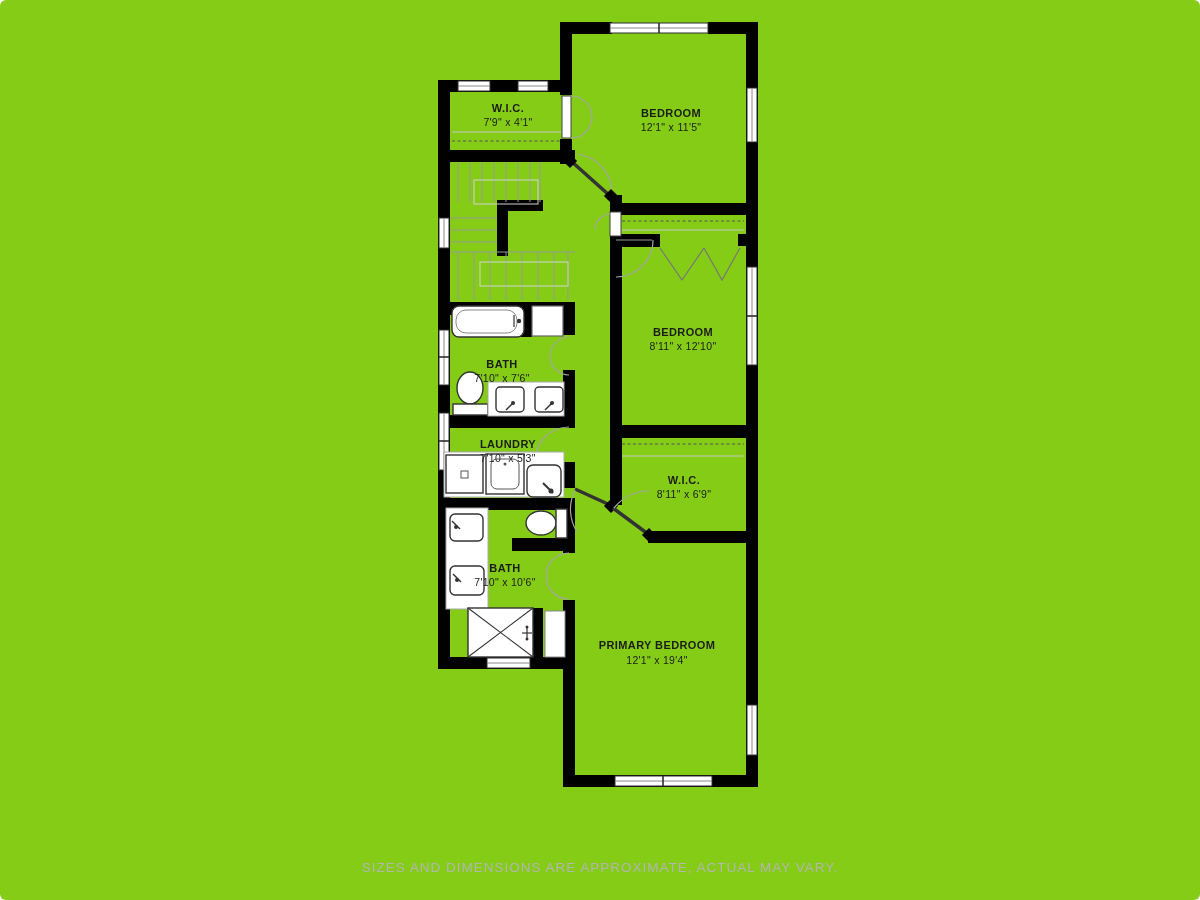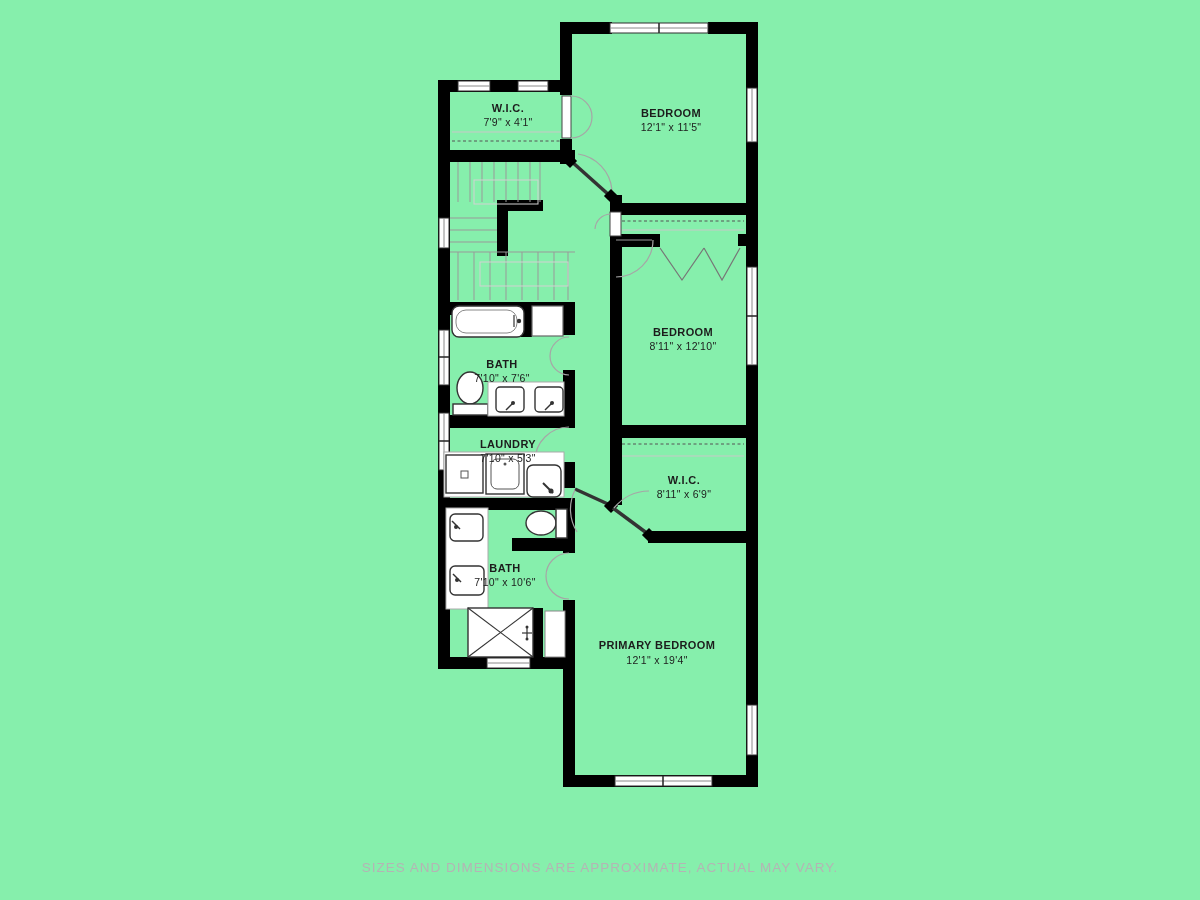--- a/index.html
+++ b/index.html
@@ -1,17 +1,17 @@
 <!DOCTYPE html>
 <html><head>
 <meta charset="utf-8">
 <style>
   html,body{margin:0;padding:0;background:#ffffff;}
-  .page{position:relative;width:1200px;height:900px;background:#86efac;overflow:hidden;
-        font-family:"Liberation Sans", sans-serif;}
+  .page{position:relative;width:1200px;height:900px;background:#84cc16;overflow:hidden;
+        font-family:"Liberation Sans", sans-serif;border-radius:6px;}
   svg{position:absolute;left:0;top:0;}
   .room-name{font-family:"Liberation Sans", sans-serif;font-size:11px;font-weight:700;
              letter-spacing:.4px;fill:#1c1c1c;}
   .room-dims{font-family:"Liberation Sans", sans-serif;font-size:10.5px;font-weight:400;
              letter-spacing:.3px;fill:#1c1c1c;}
   .disclaimer{font-family:"Liberation Sans", sans-serif;font-size:13.5px;font-weight:400;
               letter-spacing:1px;fill:#b4b4b4;}
   .wall{fill:#000;}
   .win{fill:#fff;stroke:#2e2e2e;stroke-width:1;}
   .winline{stroke:#8a8a8a;stroke-width:1;}

